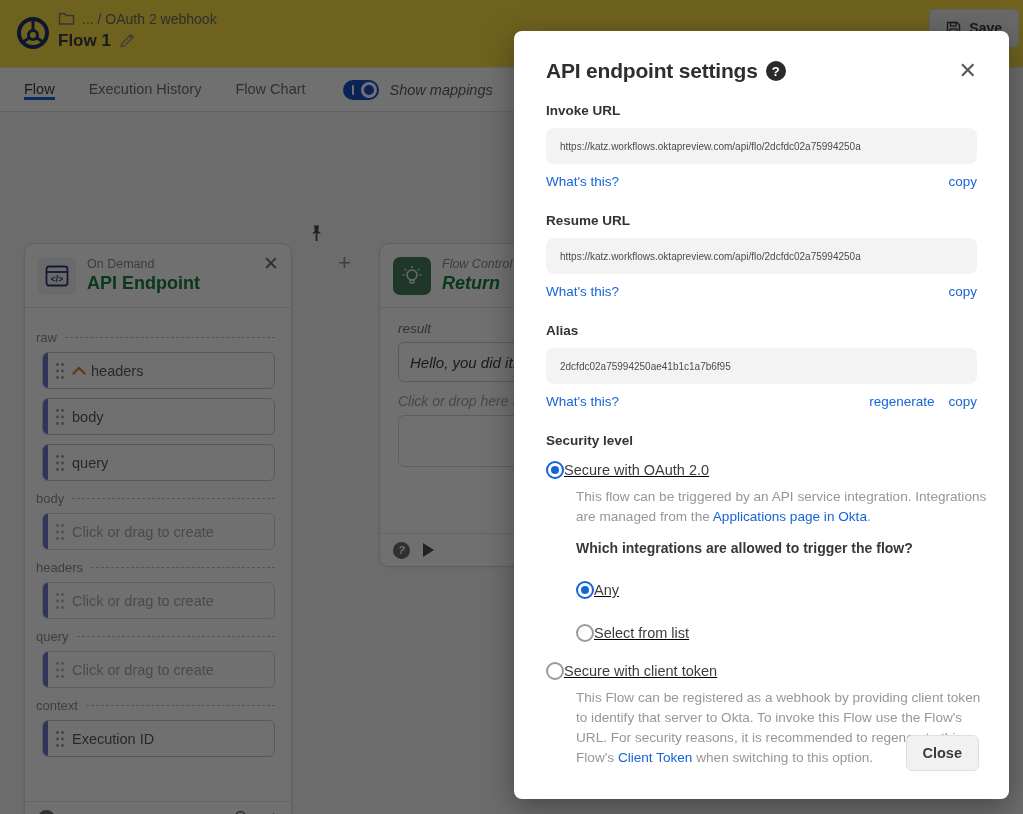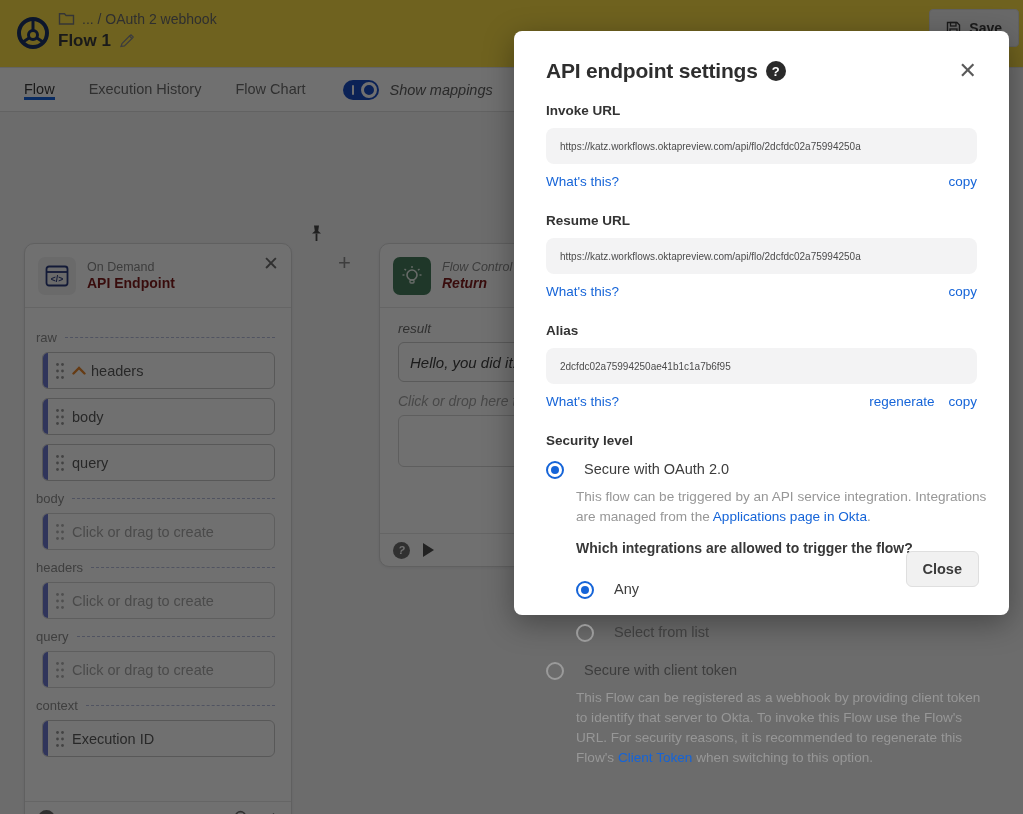--- a/index.html
+++ b/index.html
@@ -35,21 +35,21 @@
 
   .card { position:absolute; background:#fff; border:1px solid #dadada; border-radius:10px; box-shadow:0 1px 3px rgba(0,0,0,.06); }
   .card1 { left:24px; top:131px; width:268px; height:592px; }
   .card2 { left:379px; top:131px; width:240px; height:324px;font-style:italic; }
 
   .card-head { display:flex; align-items:center; gap:11px; padding:13px 12px 12px 13px; position:relative; }
   .chip { width:38px; height:38px; border-radius:7px; display:flex; align-items:center; justify-content:center; flex:0 0 auto; }
   .chip.gray { background:#f1f1f2; color:#2c3d7e; }
   .chip.green { background:#477e5d; color:#eaf2ec; }
   .kicker { font-size:12.5px; color:#8b8b8b; line-height:1.25; }
-  .card-title { font-size:14px; font-weight:700; color:#7f1d1d; line-height:1.2; }
+  .card-title { font-size:18px; font-weight:700; color:#15803d; line-height:1.2; }
   .card-x { position:absolute; right:12px; top:10px; font-size:19px; color:#6f6f6f; line-height:1; }
   .card-divider { border-top:1px solid #e7e7e7; }
 
   .card1-body { padding:12px 16px 0 9px; }
   .sec { display:flex; align-items:center; gap:8px; margin:10px 0 7px 2px; }
   .sec-label { font-size:13px; color:#8f8f8f; }
   .sec-line { flex:1; border-top:1px dashed #b6bedc; height:0; }
   .frow { position:relative; margin-left:8px; border:1px solid #c9c9c9; border-radius:6px; height:37px; display:flex; align-items:center; gap:7px; padding-left:12px; margin-bottom:9px; background:#fff; overflow:hidden; }
   .frow::before { content:""; position:absolute; left:0; top:-1px; bottom:-1px; width:5px; background:#6e79cf; border-radius:4px 0 0 4px; }
   .frow.child { margin-left:32px; }
@@ -67,35 +67,35 @@
   .card2-body { padding:13px 14px 0 18px; }
   .result-label { font-size:13.5px; color:#6f6f6f; margin-bottom:6px; }
   .result-box { border:1px solid #cccccc; border-radius:6px; height:40px; display:flex; align-items:center; padding:0 11px; font-size:15px; color:#3f3f3f; white-space:nowrap; overflow:hidden; }
   .drop-hint { font-size:14px; color:#a5a5a5; margin:11px 0 6px; white-space:nowrap; overflow:hidden; }
   .empty-box { border:1px solid #d6d6d6; border-radius:6px; height:52px; }
   .play-tri { width:0; height:0; border-left:11px solid #4f4f4f; border-top:7px solid transparent; border-bottom:7px solid transparent; margin-left:13px; }
 
   
   .overlay { position:absolute; inset:0; background:rgba(0,0,0,0.56); }
 
-  .modal { position:absolute; left:514px; top:31px; width:495px; height:584px; background:#fff; border-radius:8px; box-shadow:0 8px 30px rgba(0,0,0,.35); }
+  .modal { position:absolute; left:514px; top:31px; width:495px; height:768px; background:#fff; border-radius:8px; box-shadow:0 8px 30px rgba(0,0,0,.35); }
   .modal-inner { padding:28px 32px 0 32px; position:relative; height:100%; }
   .m-titlerow { display:flex; align-items:center; margin-bottom:20px; }
   .m-title { font-size:21px; font-weight:700; color:#2e2e2e; letter-spacing:-0.2px; }
   .qcircle-dark { width:20px; height:20px; border-radius:50%; background:#2a2a2a; color:#fff; font-size:13px; font-weight:700; display:flex; align-items:center; justify-content:center; margin-left:8px; }
   .m-x { margin-left:auto; font-size:22px; color:#5a5a5a; line-height:1; font-weight:400; }
 
   .f-label { font-size:13.5px; font-weight:700; color:#333; margin:0 0 10px; }
   .f-input { width:100%; height:36px; background:#f3f3f4; border:none; border-radius:8px; font-family:"Liberation Sans",sans-serif; font-size:10px; color:#4c4c4c; padding:0 14px; white-space:nowrap; overflow:hidden; display:flex; align-items:center; }
   .links-row { display:flex; justify-content:space-between; margin:10px 0 24px; font-size:13.5px; }
   a.blue { color:#1564d8; text-decoration:none; }
   .links-right { display:flex; gap:14px; }
 
   .sec-level { margin-top:2px; }
-  .radio-row { display:flex; gap:20px; margin-bottom:8px; }
+  .radio-row { display:flex; align-items:center; gap:0; margin-bottom:8px;text-decoration:underline; }
   .radio { width:18px; height:18px; border-radius:50%; flex:0 0 auto; position:relative; }
   .radio.sel { border:2px solid #1564d8; }
   .radio.sel::after { content:""; position:absolute; left:3px; top:3px; width:8px; height:8px; border-radius:50%; background:#1564d8; }
   .radio.unsel { border:2px solid #9a9a9a; }
   .radio-label { font-size:14.5px; color:#3d3d3d; }
   .desc { font-size:13.6px; color:#979797; line-height:1.45; margin:2px 0 14px 30px; width:414px; }
   .sub-q { font-size:14px; font-weight:700; color:#383838; margin:0 0 12px 30px; }
   .nested { margin-left:30px; }
   .nested .radio-row { margin-bottom:11px;margin-top:25px; }
   .gap-top { margin-top:20px; }

